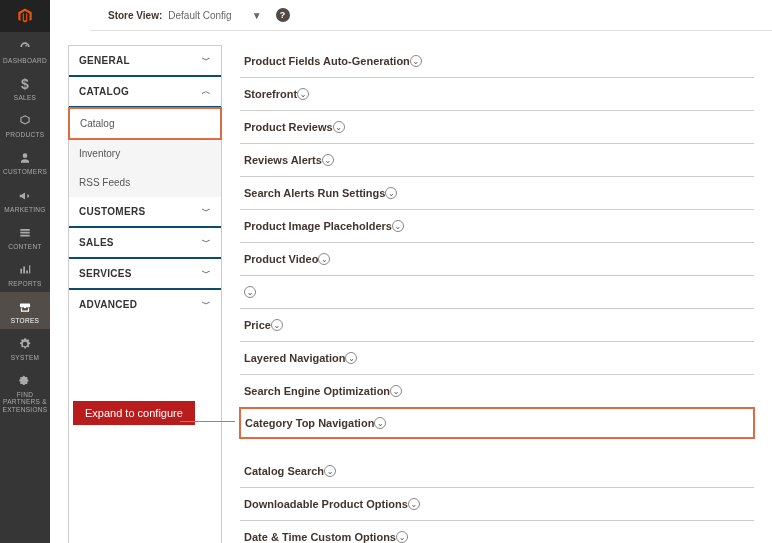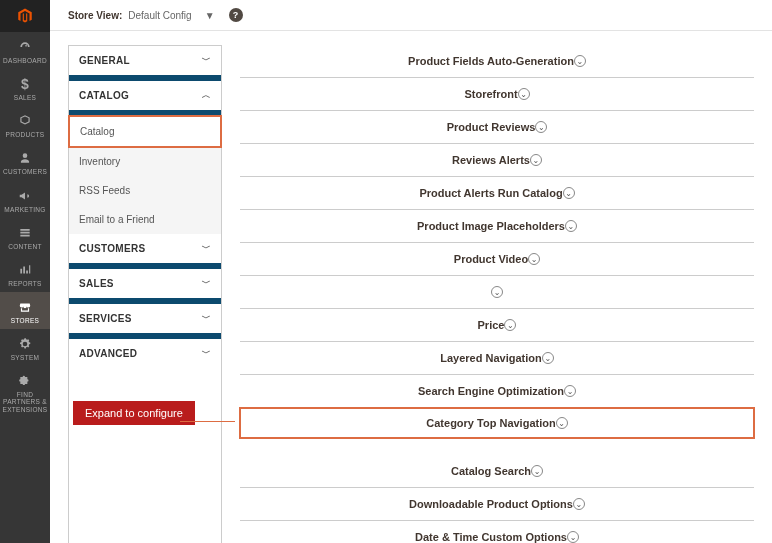--- a/index.html
+++ b/index.html
@@ -8,39 +8,39 @@
 .admin-sidebar { position: absolute; left: 0; top: 0; width: 50px; height: 543px; background: #363636; display: flex; flex-direction: column; align-items: center; padding-top: 0; }
 .logo { width: 50px; height: 32px; display: flex; align-items: center; justify-content: center; background: #222; }
 .logo svg { width: 18px; height: 18px; }
 .nav-item { width: 50px; padding: 7px 0 5px; display: flex; flex-direction: column; align-items: center; justify-content: center; color: #aaa; cursor: pointer; }
 .nav-item.active { background: #524d49; color: #fff; }
 .nav-icon { font-size: 14px; height: 16px; display: flex; align-items: center; justify-content: center; }
 .nav-label { font-size: 6.5px; letter-spacing: 0.3px; margin-top: 2px; text-align: center; line-height: 1.1; }
 
 .main { position: absolute; left: 50px; top: 0; right: 0; }
 
-.topbar { display: flex; align-items: center; padding: 8px 18px; border-bottom: 1px solid #e3e3e3; }
+.topbar { display: flex; align-items: center; padding: 8px 18px; border-bottom: 1px solid #e3e3e3; margin-left: 40px; }
 .store-view-label { font-size: 10px; font-weight: 600; color: #41362f; margin-right: 6px; }
-.store-view-select { font-size: 10px; color: #666; display: flex; align-items: center; gap: 13px; cursor: pointer; margin-right: 14px; }
+.store-view-select { font-size: 10px; color: #666; display: flex; align-items: center; gap: 20px; cursor: pointer; margin-right: 14px; }
 .help-icon { width: 14px; height: 14px; border-radius: 50%; background: #514943; color: #fff; font-size: 9px; display: flex; align-items: center; justify-content: center; font-weight: bold; cursor: pointer; }
 .spacer { flex: 1; }
 .save-btn { background: #eb5202; color: #fff; border: none; padding: 7px 14px; font-size: 11px; font-weight: 600; cursor: pointer; }
 
 .content { display: flex; padding: 14px 18px; gap: 18px; }
 
 .config-nav { width: 154px; border: 1px solid #ccc; }
-.config-group { border-bottom: 6px solid #0c4a6e; padding: 8px 10px; display: flex; justify-content: space-between; align-items: center; font-size: 10px; font-weight: 700; color: #333; cursor: pointer; text-transform: uppercase; letter-spacing: 0.3px; }
+.config-group { border-bottom: 2px solid #0c4a6e; padding: 8px 10px; display: flex; justify-content: space-between; align-items: center; font-size: 10px; font-weight: 700; color: #333; cursor: pointer; text-transform: uppercase; letter-spacing: 0.3px; }
 .config-group:last-child { border-bottom: none; }
 .config-subitems { background: #f5f5f5; }
 .config-subitem { padding: 9px 10px; font-size: 10px; color: #555; cursor: pointer; }
 .config-subitem.selected { background: #fff; border: 2px solid #dd6c42; margin: -1px; position: relative; z-index: 1; }
 .chevron { font-size: 9px; color: #666; }
 
 .sections { flex: 1; }
-.section-row { display: flex; justify-content: center; align-items: center; padding: 10px 4px; border-bottom: 1px solid #ccc; cursor: pointer; }
+.section-row { display: flex; justify-content: flex-start; align-items: center; padding: 10px 4px; border-bottom: 1px solid #ccc; cursor: pointer; }
 .section-title { font-size: 11px; font-weight: 600; color: #41362f; }
 .section-row.highlighted { border: 2px solid #dd6c42; padding: 8px 4px; margin: -1px -1px 16px; }
 .expand-icon { width: 12px; height: 12px; border: 1px solid #888; border-radius: 50%; display: flex; align-items: center; justify-content: center; font-size: 8px; color: #555; }
 
 .annotation { position: absolute; left: 73px; top: 401px; background: #b91c1c; color: #fff; font-size: 11px; padding: 5px 12px; font-weight: 400; line-height: 1.3; }
 .annotation-line { position: absolute; left: 180px; top: 421px; width: 55px; height: 1px; background: #dd6c42; }
 </style>
 </head>
 <body>
 
@@ -150,21 +150,20 @@
           <span class="chevron">﹀</span>
         </div>
         <div class="config-group">
           <span>CATALOG</span>
           <span class="chevron">︿</span>
         </div>
         <div class="config-subitems">
           <div class="config-subitem selected">Catalog</div>
           <div class="config-subitem">Inventory</div>
           <div class="config-subitem">RSS Feeds</div>
-          <div class="config-subitem">Email to a Friend</div>
         </div>
         <div class="config-group">
           <span>CUSTOMERS</span>
           <span class="chevron">﹀</span>
         </div>
         <div class="config-group">
           <span>SALES</span>
           <span class="chevron">﹀</span>
         </div>
         <div class="config-group">
@@ -187,21 +186,21 @@
         </div>
         <div class="section-row">
           <span class="section-title">Product Reviews</span>
           <span class="expand-icon">⌄</span>
         </div>
         <div class="section-row">
           <span class="section-title">Reviews Alerts</span>
           <span class="expand-icon">⌄</span>
         </div>
         <div class="section-row">
-          <span class="section-title">Product Alerts Run Catalog</span>
+          <span class="section-title">Search Alerts Run Settings</span>
           <span class="expand-icon">⌄</span>
         </div>
         <div class="section-row">
           <span class="section-title">Product Image Placeholders</span>
           <span class="expand-icon">⌄</span>
         </div>
         <div class="section-row">
           <span class="section-title">Product Video</span>
           <span class="expand-icon">⌄</span>
         </div>

